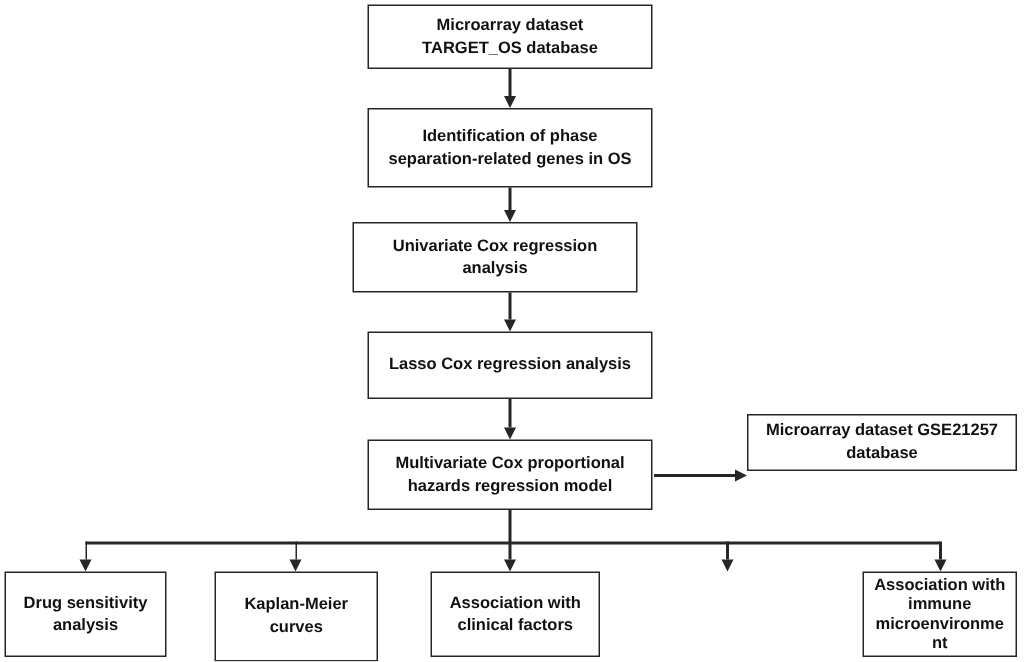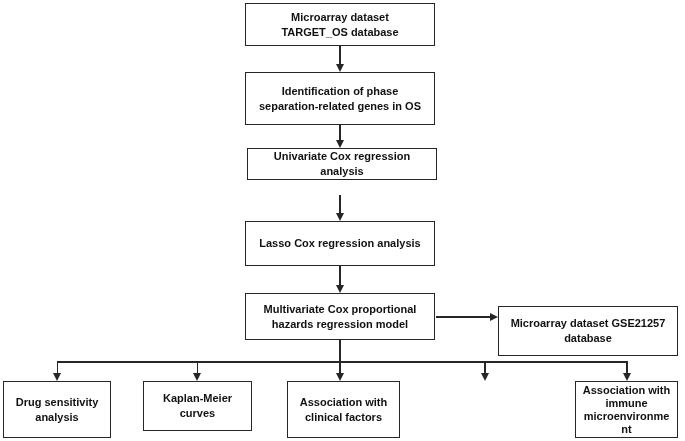--- a/index.html
+++ b/index.html
@@ -31,28 +31,28 @@
     justify-content: center;
     white-space: pre-line;
     padding: 1px 2px;
   }
   .node--tight {
     line-height: 13px;
   }
   
   .n1 { left: 245px; top: 3px;   width: 190px; height: 43px; }
   .n2 { left: 245px; top: 72px;  width: 190px; height: 53px; }
-  .n3 { left: 247px; top: 148px; width: 190px; height: 32px; }
+  .n3 { left: 235px; top: 148px; width: 190px; height: 47px; }
   .n4 { left: 245px; top: 221px; width: 190px; height: 45px; }
   .n5 { left: 245px; top: 293px; width: 190px; height: 47px; }
   
-  .side { left: 498px; top: 306px; width: 180px; height: 50px; }
+  .side { left: 498px; top: 276px; width: 180px; height: 38px; }
   
   .d1 { left: 3px;   top: 381px; width: 108px; height: 57px; }
-  .d2 { left: 143px; top: 381px; width: 109px; height: 50px; }
+  .d2 { left: 143px; top: 381px; width: 109px; height: 60px; }
   .d3 { left: 287px; top: 381px; width: 113px; height: 57px; }
   .d4 { left: 430px; top: 381px; width: 110px; height: 57px; }
   .d5 { left: 575px; top: 381px; width: 103px; height: 57px; }
 
   
   .vline {
     position: absolute;
     width: 1.5px;
     background: #262626;
   }

